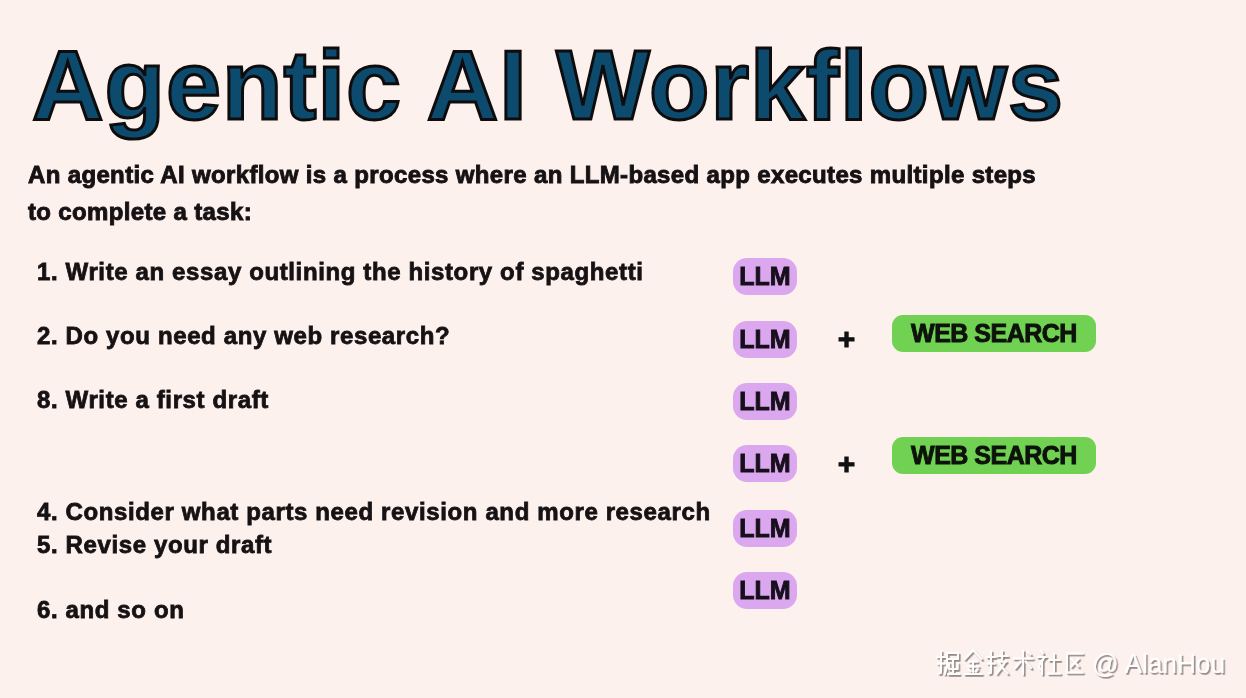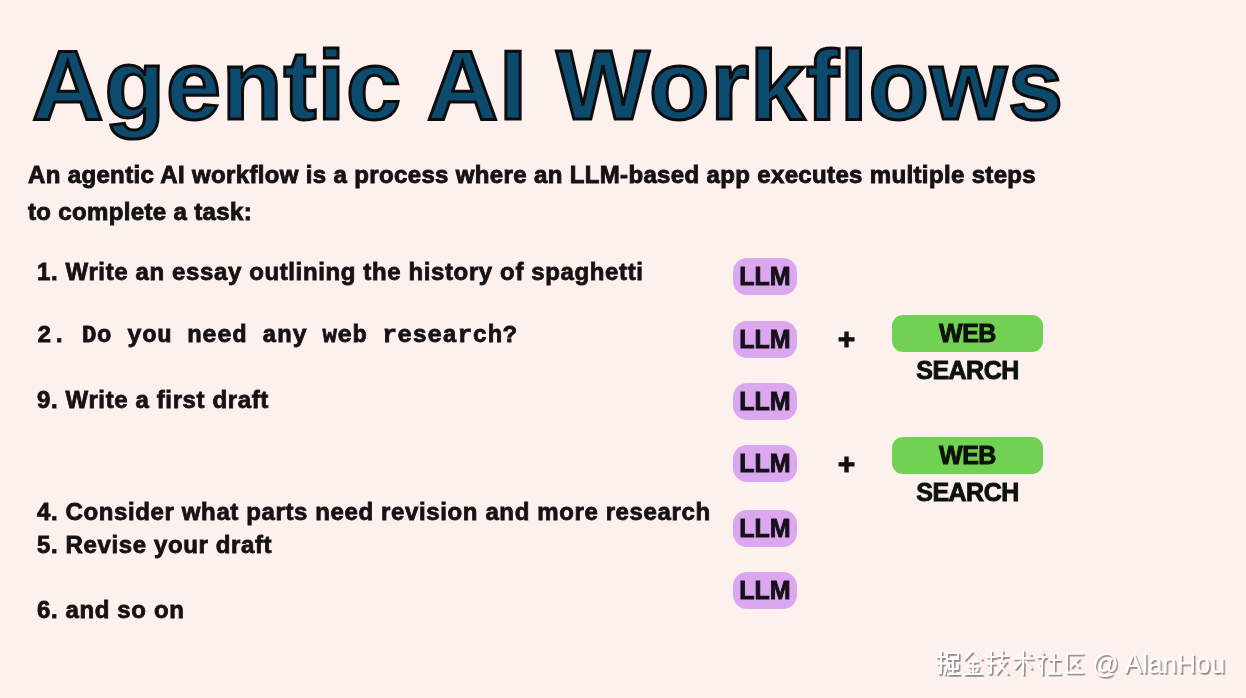--- a/index.html
+++ b/index.html
@@ -63,41 +63,41 @@
     text-align:center;
     font-size:30px;
     font-weight:bold;
     color:#111;
     -webkit-text-stroke:1px #111;
     line-height:30px;
   }
   .ws{
     position:absolute;
     left:892px;
-    width:151px;
+    width:204px;
     height:37px;
     background:#70d152;
     border-radius:11px;
     color:#0d120b;
     -webkit-text-stroke:0.9px #0d120b;
     font-size:25px;
     font-weight:bold;
     text-align:center;
     line-height:37px;
     letter-spacing:-0.5px;
   }
 </style>
 </head>
 <body>
   <h1>Agentic AI Workflows</h1>
   <div class="sub">An agentic AI workflow is a process where an LLM-based app executes multiple steps<br>to complete a task:</div>
 
   <div class="step" style="top:258px;">1. Write an essay outlining the history of spaghetti</div>
-  <div class="step" style="top:322px;font-family:Liberation Mono, monospace;">2. Do you need any web research?</div>
-  <div class="step" style="top:386px;">9. Write a first draft</div>
+  <div class="step" style="top:322px;">2. Do you need any web research?</div>
+  <div class="step" style="top:386px;">8. Write a first draft</div>
   <div class="step" style="top:450px;margin-top:48px;">4. Consider what parts need revision and more research</div>
   <div class="step" style="top:531px;">5. Revise your draft</div>
   <div class="step" style="top:577px;margin-top:19px;">6. and so on</div>
 
   <div class="pill" style="top:258px;">LLM</div>
   <div class="pill" style="top:321px;">LLM</div>
   <div class="pill" style="top:383px;">LLM</div>
   <div class="pill" style="top:445px;">LLM</div>
   <div class="pill" style="top:510px;">LLM</div>
   <div class="pill" style="top:572px;">LLM</div>

